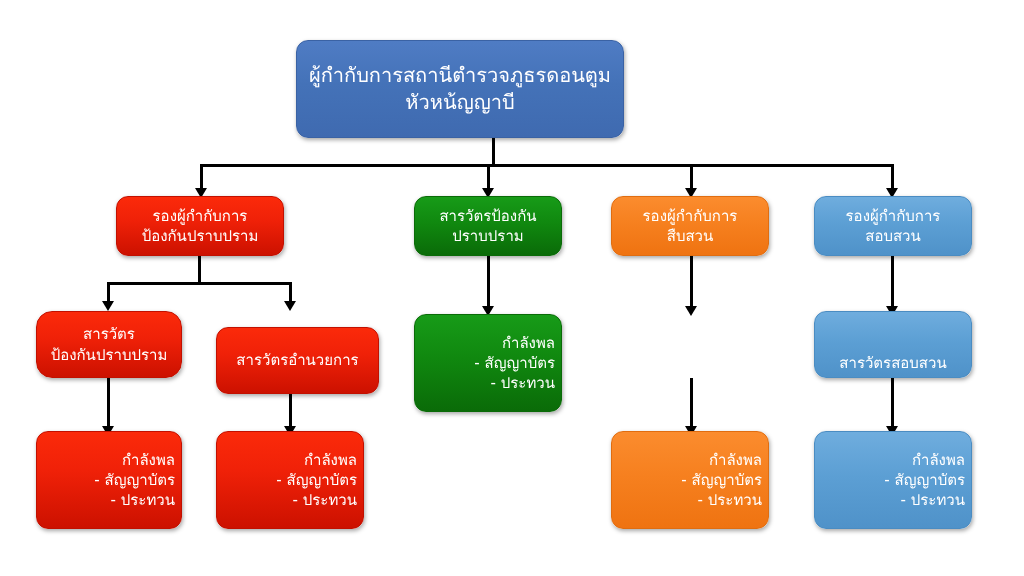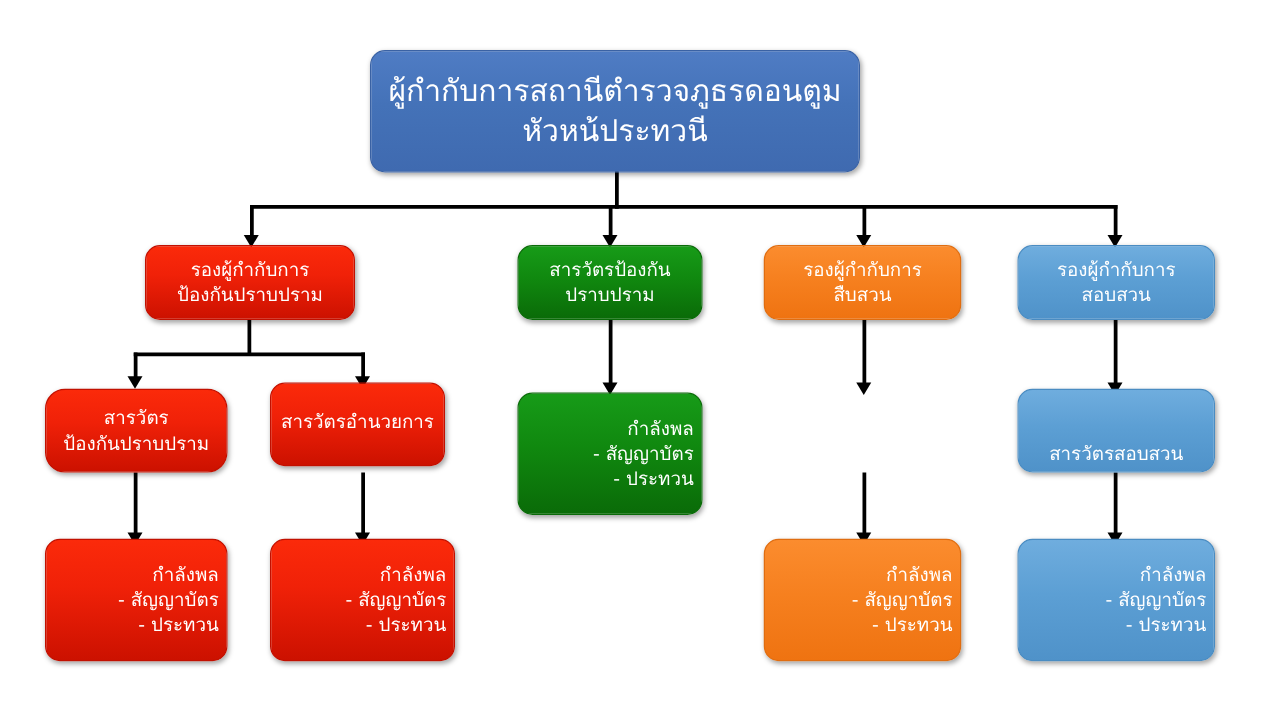--- a/index.html
+++ b/index.html
@@ -130,23 +130,23 @@
 
   <div class="conn v" style="left:289px; top:378px; height:50px;"></div>
   <div class="arrow" style="left:284px; top:426px;"></div>
 
   <div class="conn v" style="left:690px; top:378px; height:50px;"></div>
   <div class="arrow" style="left:685px; top:426px;"></div>
 
   <div class="conn v" style="left:891px; top:378px; height:50px;"></div>
   <div class="arrow" style="left:886px; top:426px;"></div>
 
-  <div class="node c-blue-dark" style="left:296px; top:40px; width:392px; height:98px; font-size:24px;">
+  <div class="node c-blue-dark" style="left:296px; top:40px; width:328px; height:98px; font-size:20px;">
     <span class="line">ผู้กำกับการสถานีตำรวจภูธรดอนตูม</span>
-    <span class="line">หัวหน้ประทวนี</span>
+    <span class="line">หัวหน้ญญาบี</span>
   </div>
 
   <div class="node c-red" style="left:116px; top:196px; width:168px; height:60px; font-size:15px;">
     <span class="line">รองผู้กำกับการ</span>
     <span class="line">ป้องกันปราบปราม</span>
   </div>
 
   <div class="node c-green" style="left:414px; top:196px; width:148px; height:60px; font-size:15px;">
     <span class="line">สารวัตรป้องกัน</span>
     <span class="line">ปราบปราม</span>
@@ -160,21 +160,21 @@
   <div class="node c-blue-light" style="left:814px; top:196px; width:158px; height:60px; font-size:15px;">
     <span class="line">รองผู้กำกับการ</span>
     <span class="line">สอบสวน</span>
   </div>
 
   <div class="node c-red" style="left:36px; top:311px; width:146px; height:67px; font-size:15px;border-radius:16px;">
     <span class="line">สารวัตร</span>
     <span class="line">ป้องกันปราบปราม</span>
   </div>
 
-  <div class="node c-red" style="left:216px; top:306px; width:140px; height:67px; font-size:15px;font-family:Liberation Mono, monospace;">
+  <div class="node c-red" style="left:216px; top:327px; width:163px; height:67px; font-size:15px;">
     <span class="line">สารวัตรอำนวยการ</span>
   </div>
 
   <div class="node c-green left-align" style="left:414px; top:314px; width:148px; height:98px; font-size:15px;">
     <span class="line">กำลังพล</span>
     <span class="line sub">- สัญญาบัตร</span>
     <span class="line sub">- ประทวน</span>
   </div>
 
 

